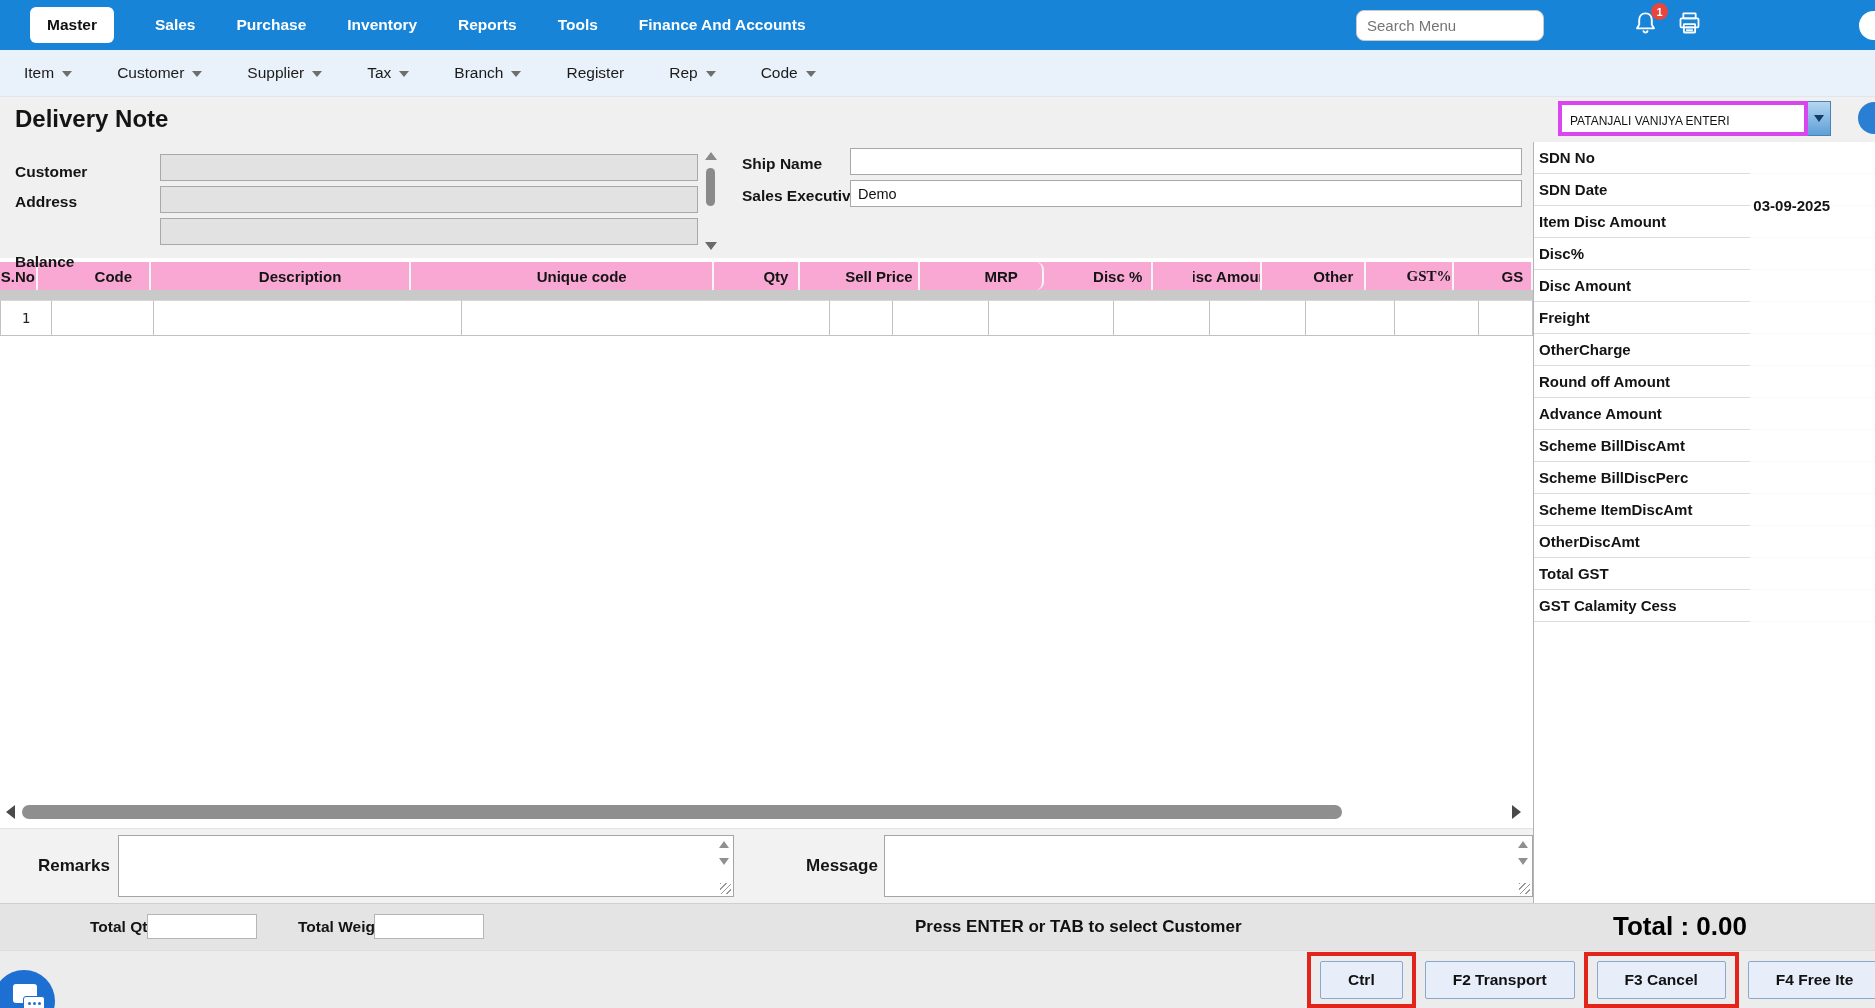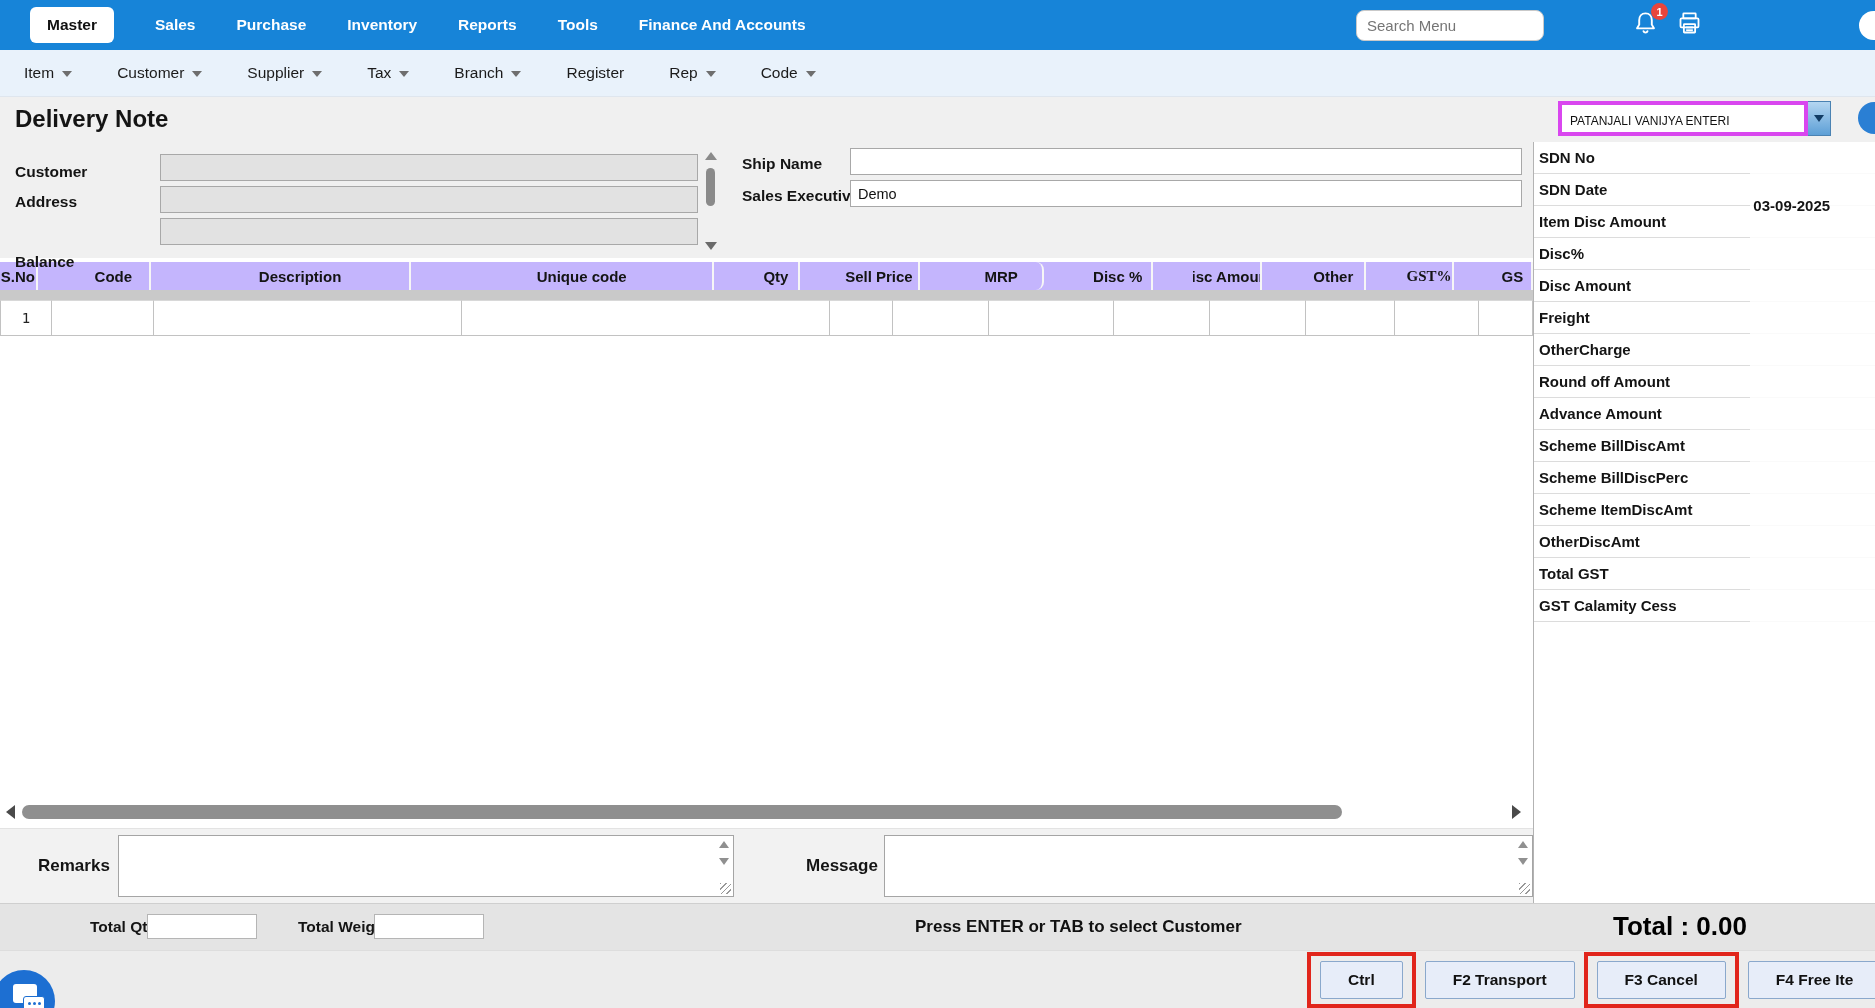--- a/index.html
+++ b/index.html
@@ -37,21 +37,21 @@
   .form-area { height:116px; background:#f0f0f0; position:relative; }
   .flabel { position:absolute; font-weight:700; font-size:15.5px; color:#141414; }
   .gray-input { position:absolute; left:160px; width:538px; height:27px; background:#e2e2e2; border:1px solid #a8a8a8; }
   .white-input { position:absolute; left:850px; width:672px; height:27px; background:#fff; border:1px solid #a8a8a8; font-size:14.5px; padding:0 7px; font-family:"Liberation Sans",sans-serif; outline:none; color:#111; }
   .vscroll { position:absolute; left:702px; top:8px; width:17px; height:102px; }
   .vs-up { position:absolute; top:2px; left:3px; width:0; height:0; border-left:6px solid transparent; border-right:6px solid transparent; border-bottom:8px solid #8a8a8a; cursor:pointer; }
   .vs-thumb { position:absolute; top:18px; left:4px; width:9px; height:38px; background:#8a8a8a; border-radius:5px; cursor:pointer; }
   .vs-down { position:absolute; bottom:2px; left:3px; width:0; height:0; border-left:6px solid transparent; border-right:6px solid transparent; border-top:8px solid #6a6a6a; cursor:pointer; }
 
   .tbl-spacer { height:4px; background:#fff; }
-  .tbl-header { display:flex; height:28px; background:#c4b5fd;gap:40px; }
+  .tbl-header { display:flex; height:28px; background:#f9a8d4;gap:40px; }
   .h-cell { font-weight:700; font-size:15px; color:#141414; display:flex; align-items:center; justify-content:center; border-right:2px solid #f6f6f6; overflow:hidden; white-space:nowrap; }
   .tbl-sep { height:10px; background:#c9c9c9; }
   .tbl-row { display:flex; height:36px; background:#fff; }
   .d-cell { border-right:1px solid #c2c2c2; border-bottom:1px solid #c2c2c2; border-top:1px solid #d8d8d8; display:flex; align-items:center; justify-content:center; font-family:"DejaVu Sans Mono", monospace; font-size:14px; color:#222; }
   .d-cell:first-child { border-left:1px solid #c2c2c2; }
   .filler { flex:1; background:#fff; }
 
   .hscroll { height:20px; position:relative; margin-bottom:6px; }
   .hs-left { position:absolute; left:6px; top:3px; width:0; height:0; border-top:7px solid transparent; border-bottom:7px solid transparent; border-right:9px solid #4a4a4a; cursor:pointer; }
   .hs-thumb { position:absolute; left:22px; top:3px; width:1320px; height:14px; background:#8f8f8f; border-radius:7px; cursor:pointer; }

